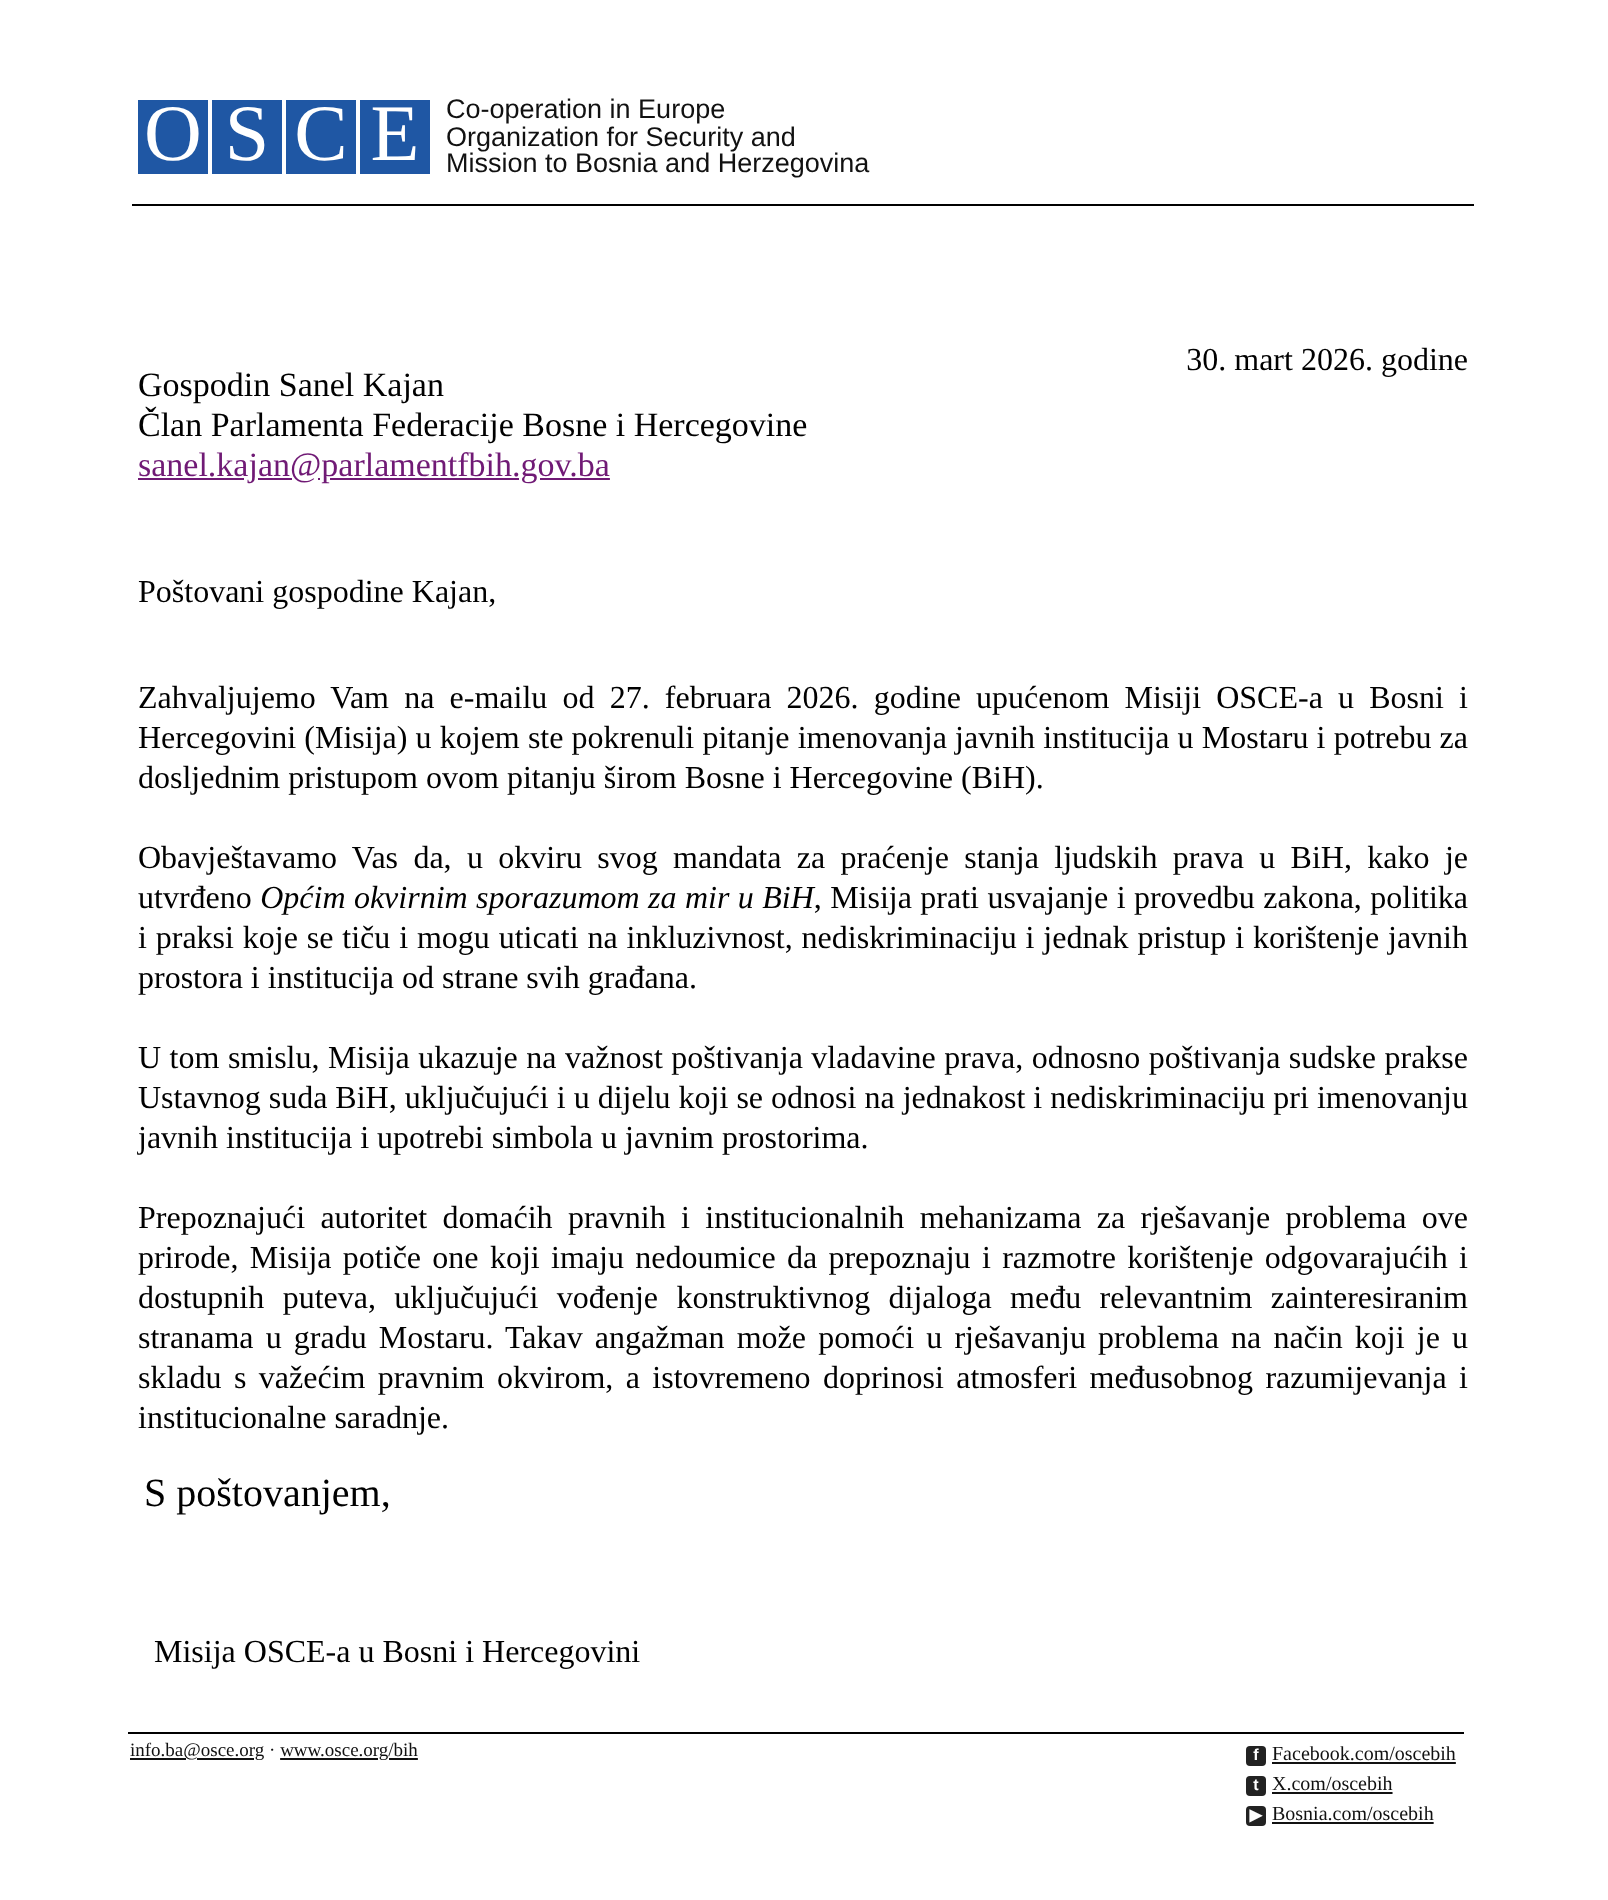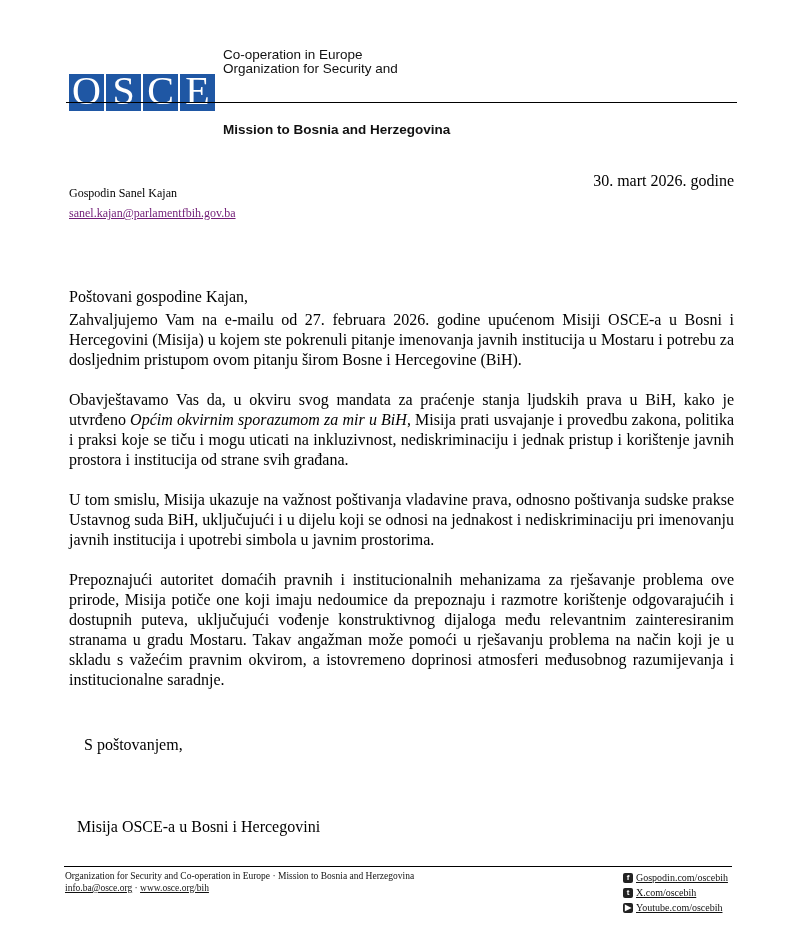--- a/index.html
+++ b/index.html
@@ -5,29 +5,29 @@
     html, body { margin: 0; padding: 0; background: #ffffff; }
     body { width: 804px; height: 950px; position: relative; overflow: hidden;
            font-family: "Liberation Serif", "DejaVu Serif", serif; color: #000; }
     .logo { position: absolute; left: 69px; top: 48px; display: flex; align-items: center; }
     .logo-boxes { display: flex; gap: 2px; }
     .logo-box { width: 35px; height: 37px; background: #1f57a4; color: #fff;
                 font-family: "Liberation Serif", serif; font-size: 40px; line-height: 34px;
                 text-align: center; }
     .logo-text { margin-left: 8px; font-family: "Liberation Sans", sans-serif; font-size: 13.5px;
                  line-height: 13.5px; color: #111; }
-    .logo-text .bold { font-weight: bold; margin-top: 48px; }
+    .logo-text .bold { font-weight: normal; }
     .rule-top { position: absolute; left: 66px; top: 102px; width: 671px; height: 1px; background: #000; }
     .date { position: absolute; right: 70px; top: 136px; font-size: 16px; margin-top: 36px; }
-    .recipient { position: absolute; left: 69px; top: 183px; font-size: 12px; line-height: 20px; }
+    .recipient { position: absolute; left: 69px; top: 183px; font-size: 17px; line-height: 20px; }
     .recipient a { color: #701a75; text-decoration: underline; }
     .body-text { position: absolute; left: 69px; top: 287px; width: 665px; font-size: 16px; line-height: 20px; }
     .body-text p { margin: 0 0 20px 0; text-align: justify; }
-    .body-text p.first { margin-bottom: 3px; }
-    .closing { position: absolute; left: 84px; top: 736px; font-size: 16px; text-align: center; }
+    .body-text p.first { margin-bottom: 33px; }
+    .closing { position: absolute; left: 72px; top: 736px; font-size: 20px; text-align: center; }
     .signature { position: absolute; left: 77px; top: 818px; font-size: 16px; }
     .rule-bottom { position: absolute; left: 64px; top: 866px; width: 668px; height: 1px; background: #000; }
     .footer-left { position: absolute; left: 65px; top: 870px; font-size: 9.5px; line-height: 12px; color: #111; }
     .footer-left a { color: #111; text-decoration: underline; margin-top: 32px; }
     .footer-right { position: absolute; left: 623px; top: 870px; font-size: 10px; line-height: 15px; }
     .footer-right .row { display: flex; align-items: center; gap: 3px; }
     .footer-right a { color: #111; text-decoration: underline; }
     .sicon { display: inline-block; width: 10px; height: 10px; background: #222; color: #fff;
              font-family: "Liberation Sans", sans-serif; font-size: 8px; line-height: 10px;
              text-align: center; font-weight: bold; border-radius: 2px; }
@@ -48,47 +48,47 @@
     <div class="bold">Mission to Bosnia and Herzegovina</div>
   </div>
 </div>
 
 <div class="rule-top"></div>
 
 <div class="date">30. mart 2026. godine</div>
 
 <div class="recipient">
   <div>Gospodin Sanel Kajan</div>
+  <div>Član Parlamenta Federacije Bosne i Hercegovine</div>
   <div><a>sanel.kajan@parlamentfbih.gov.ba</a></div>
 </div>
 
 <div class="body-text">
   <p class="first">Poštovani gospodine Kajan,</p>
   <p>Zahvaljujemo Vam na e-mailu od 27. februara 2026. godine upućenom Misiji OSCE-a u Bosni i Hercegovini (Misija) u kojem ste pokrenuli pitanje imenovanja javnih institucija u Mostaru i potrebu za dosljednim pristupom ovom pitanju širom Bosne i Hercegovine (BiH).</p>
   <p><span>Obavještavamo Vas da, u okviru svog mandata za praćenje stanja ljudskih prava u BiH, kako je utvrđeno </span><em>Općim okvirnim sporazumom za mir u BiH</em><span>, Misija prati usvajanje i provedbu zakona, politika i praksi koje se tiču i mogu uticati na inkluzivnost, nediskriminaciju i jednak pristup i korištenje javnih prostora i institucija od strane svih građana.</span></p>
   <p>U tom smislu, Misija ukazuje na važnost poštivanja vladavine prava, odnosno poštivanja sudske prakse Ustavnog suda BiH, uključujući i u dijelu koji se odnosi na jednakost i nediskriminaciju pri imenovanju javnih institucija i upotrebi simbola u javnim prostorima.</p>
   <p>Prepoznajući autoritet domaćih pravnih i institucionalnih mehanizama za rješavanje problema ove prirode, Misija potiče one koji imaju nedoumice da prepoznaju i razmotre korištenje odgovarajućih i dostupnih puteva, uključujući vođenje konstruktivnog dijaloga među relevantnim zainteresiranim stranama u gradu Mostaru. Takav angažman može pomoći u rješavanju problema na način koji je u skladu s važećim pravnim okvirom, a istovremeno doprinosi atmosferi međusobnog razumijevanja i institucionalne saradnje.</p>
 </div>
 
 <div class="closing">S poštovanjem,</div>
 <div class="signature">Misija OSCE-a u Bosni i Hercegovini</div>
 
 <div class="rule-bottom"></div>
 
 <div class="footer-left">
-  <div>Organization for Security and Co-operation in Europe · Mission to Bosnia and Herzegovina</div>
   <div><a>info.ba@osce.org</a><span> · </span><a>www.osce.org/bih</a></div>
 </div>
 
 <div class="footer-right">
   <div class="row">
     <span class="sicon">f</span>
-    <a>Gospodin.com/oscebih</a>
+    <a>Facebook.com/oscebih</a>
   </div>
   <div class="row">
     <span class="sicon">t</span>
     <a>X.com/oscebih</a>
   </div>
   <div class="row">
     <span class="sicon">▶</span>
-    <a>Youtube.com/oscebih</a>
+    <a>Bosnia.com/oscebih</a>
   </div>
 </div>
 
 </body></html>

